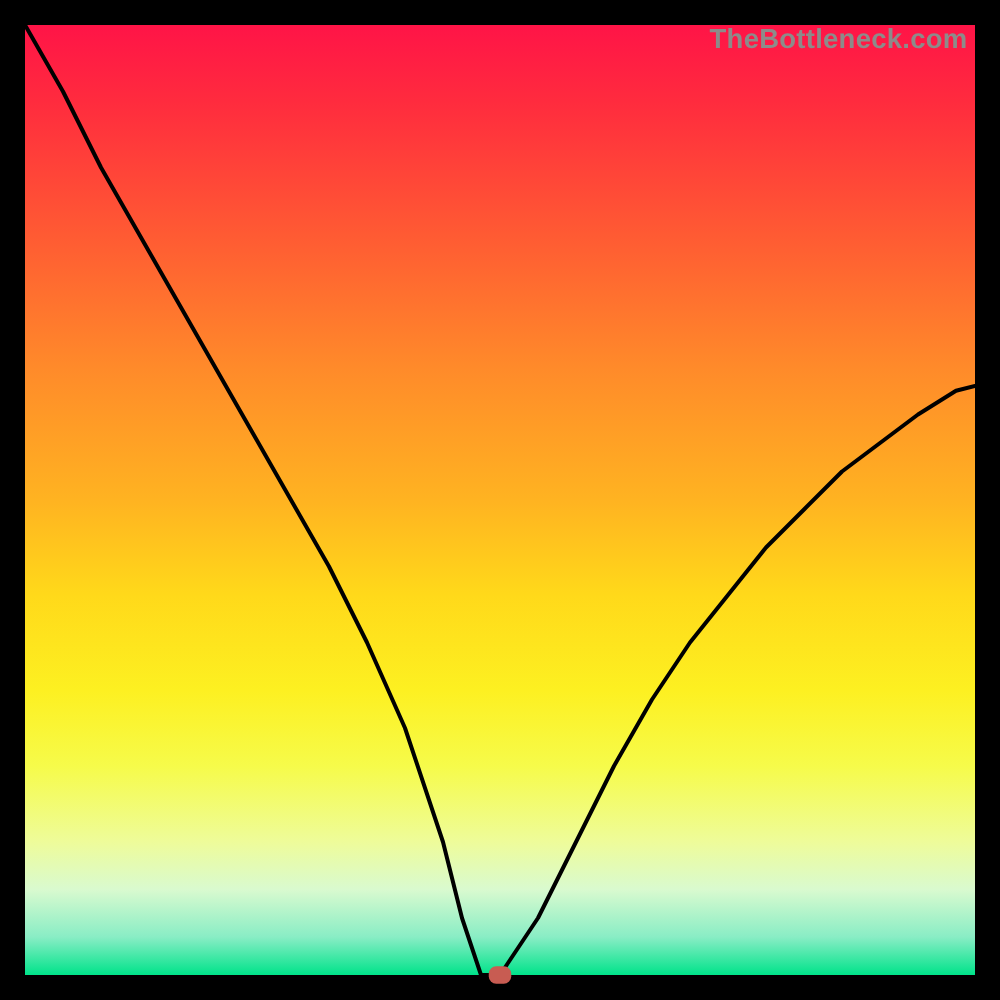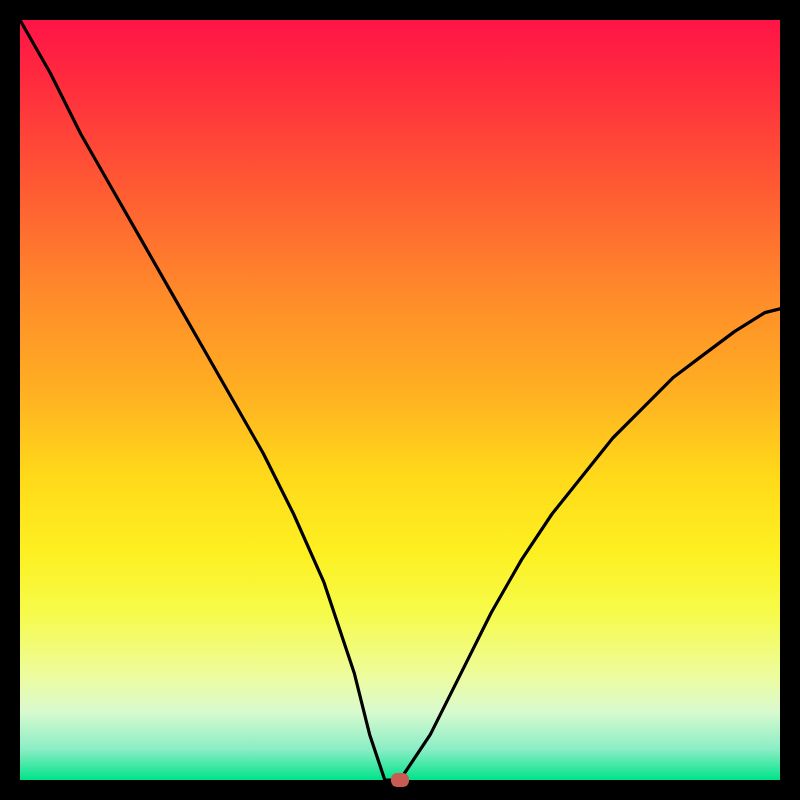--- a/index.html
+++ b/index.html
@@ -61,20 +61,21 @@
     border-radius: 6px;
     background: #c85c52;
     transform: translate(-50%, -50%);
   }
 </style>
 </head>
 <body>
 
 <div class="stage">
   <div class="plot">
+    <div class="watermark">TheBottleneck.com</div>
 
     <svg class="curve" viewBox="0 0 760 760" preserveAspectRatio="none">
       <path d="M 0.0 0.0 L 30.4 53.2 L 60.8 114.0 L 91.2 167.2 L 121.6 220.4 L 152.0 273.6 L 182.4 326.8 L 212.8 380.0 L 243.2 433.2 L 273.6 494.0 L 304.0 562.4 L 334.4 653.6 L 349.6 714.4 L 364.8 760.0 L 380.0 760.0 L 410.4 714.4 L 440.8 653.6 L 471.2 592.8 L 501.6 539.6 L 532.0 494.0 L 562.4 456.0 L 592.8 418.0 L 623.2 387.6 L 653.6 357.2 L 684.0 334.4 L 714.4 311.6 L 744.8 292.6 L 760.0 288.8" fill="none" stroke="#000000" stroke-width="3.2" stroke-linecap="round" stroke-linejoin="round"></path>
     </svg>
 
     <div class="marker" style="left: 380px; top: 760px; background: rgb(200, 92, 82);"></div>
   </div>
 </div>
 
 </body></html>

